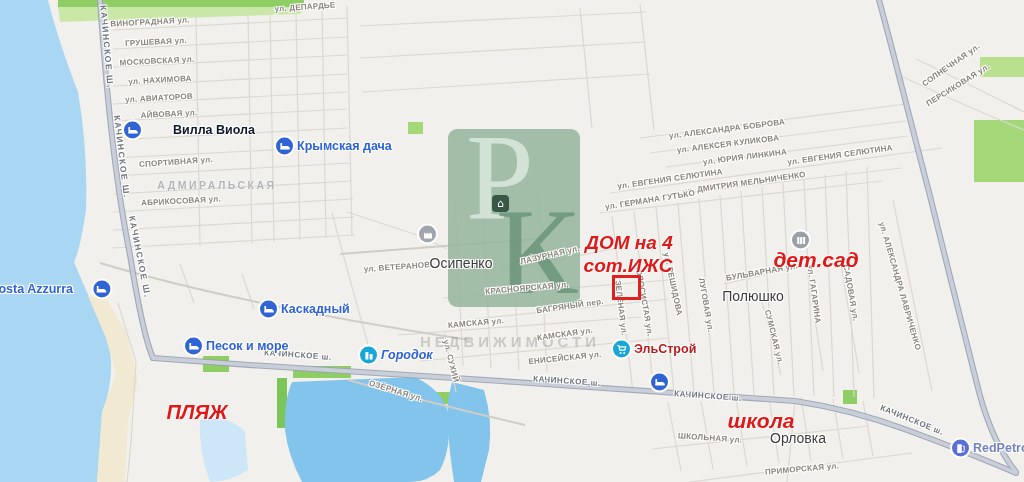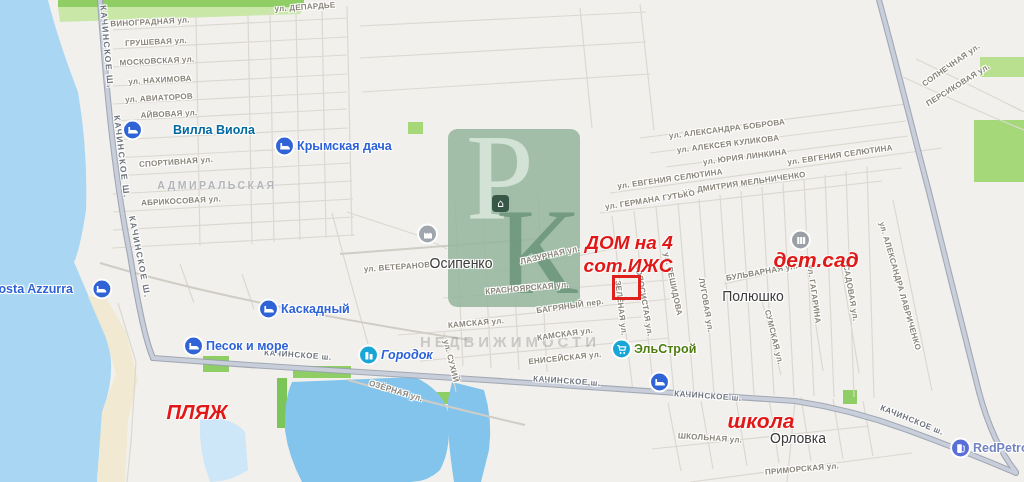--- a/index.html
+++ b/index.html
@@ -182,21 +182,21 @@
       <div class="settlement" style="left: 798px; top: 438px; transform: translate(-50%, -50%) rotate(0deg);">Орловка</div>
     </div>
   <div class="layer" id="poi-layer">
       <div class="poi" style="top: 130px; left: 124px; transform: translate(0px, -50%);">
         <div class="poi-icon" style="background: rgb(47, 99, 214);">
           <svg width="12" height="12" viewBox="0 0 12 12" fill="#fff">
             <rect x="1" y="7.6" width="10" height="1.4" rx=".7"></rect>
             <path d="M1.4 7.6V2.6h1.7v3h4.9c1.5 0 2.6 1 2.6 2z"></path>
           </svg>
         </div>
-        <div class="poi-label" style="color: #0369a1; padding-left: 28px;"><span>Вилла Виола</span></div>
+        <div class="poi-label" style="color: #0f172a; padding-left: 28px;"><span>Вилла Виола</span></div>
       </div>
       <div class="poi" style="top: 146px; left: 276px; transform: translate(0px, -50%);">
         <div class="poi-icon" style="background: rgb(47, 99, 214);">
           <svg width="12" height="12" viewBox="0 0 12 12" fill="#fff">
             <rect x="1" y="7.6" width="10" height="1.4" rx=".7"></rect>
             <path d="M1.4 7.6V2.6h1.7v3h4.9c1.5 0 2.6 1 2.6 2z"></path>
           </svg>
         </div>
         <div class="poi-label" style="color: rgb(45, 98, 216);"><span>Крымская дача</span></div>
       </div>
@@ -237,21 +237,21 @@
         <div class="poi-label" style="color: rgb(45, 98, 216);"><span>Городок</span></div>
       </div>
       <div class="poi" style="top: 349px; left: 613px; transform: translate(0px, -50%);">
         <div class="poi-icon" style="background: rgb(24, 166, 214);">
           <svg width="12" height="12" viewBox="0 0 12 12">
             <path d="M1.2 2h1.6l1.1 4.6h4.9l.9-3.2H3.4" fill="none" stroke="#fff" stroke-width="1.2"></path>
             <circle cx="4.6" cy="9.4" r="1" fill="#fff"></circle>
             <circle cx="8.2" cy="9.4" r="1" fill="#fff"></circle>
           </svg>
         </div>
-        <div class="poi-label" style="color: #4d7c0f;"><span>ЭльСтрой</span></div>
+        <div class="poi-label" style="color: #b91c1c;"><span>ЭльСтрой</span></div>
       </div>
       <div class="poi" style="top: 382px; left: 651px; transform: translate(0px, -50%);">
         <div class="poi-icon" style="background: rgb(47, 99, 214);">
           <svg width="12" height="12" viewBox="0 0 12 12" fill="#fff">
             <rect x="1" y="7.6" width="10" height="1.4" rx=".7"></rect>
             <path d="M1.4 7.6V2.6h1.7v3h4.9c1.5 0 2.6 1 2.6 2z"></path>
           </svg>
         </div>
       </div>
       <div class="poi" style="top: 240px; left: 792px; transform: translate(0px, -50%);">

